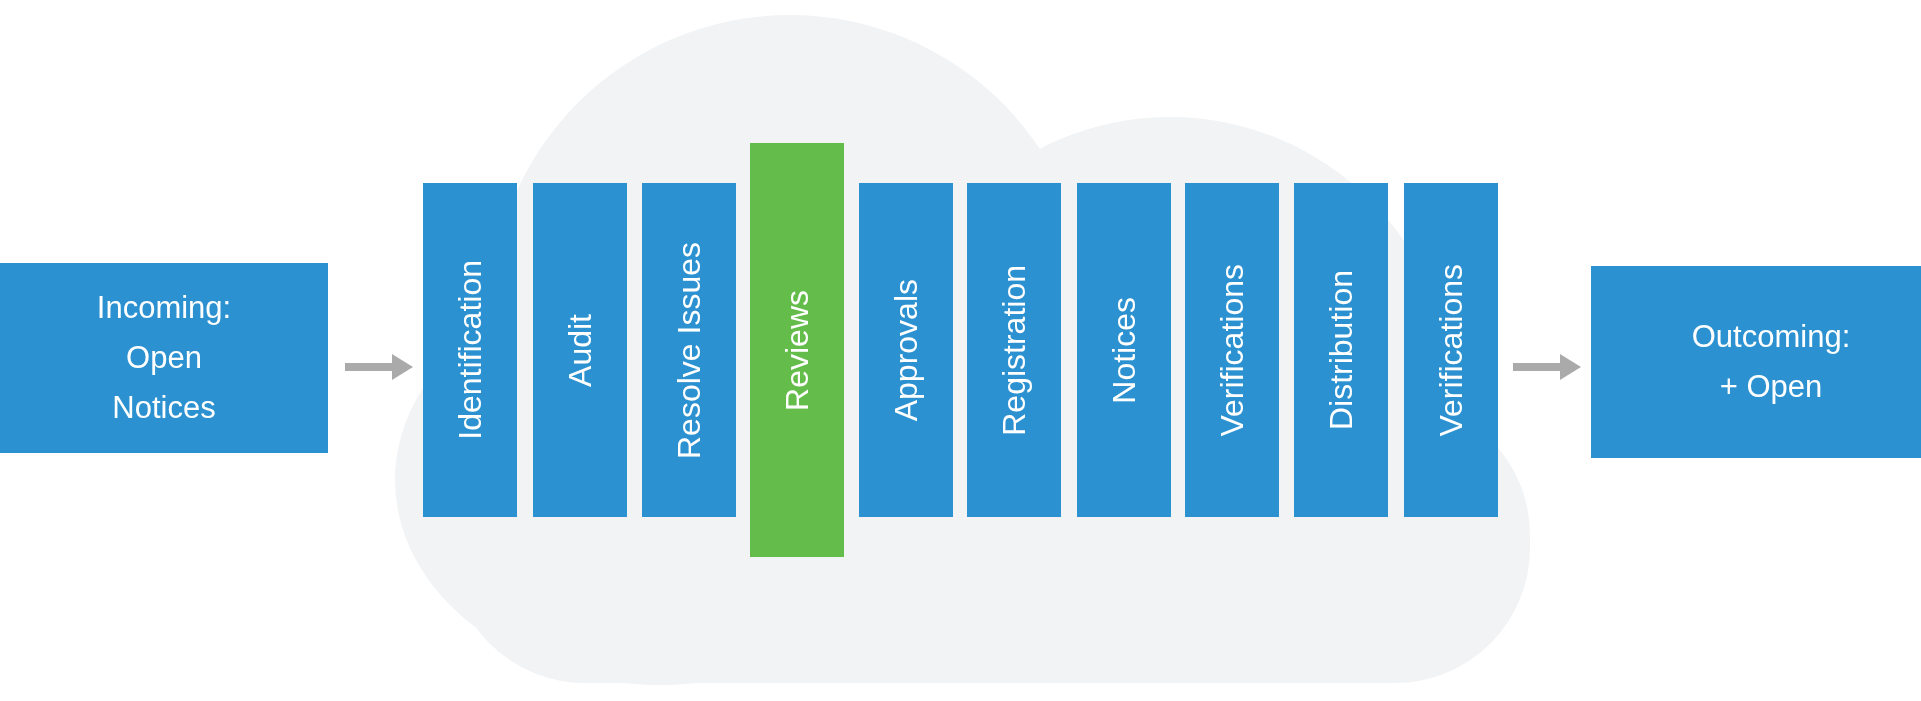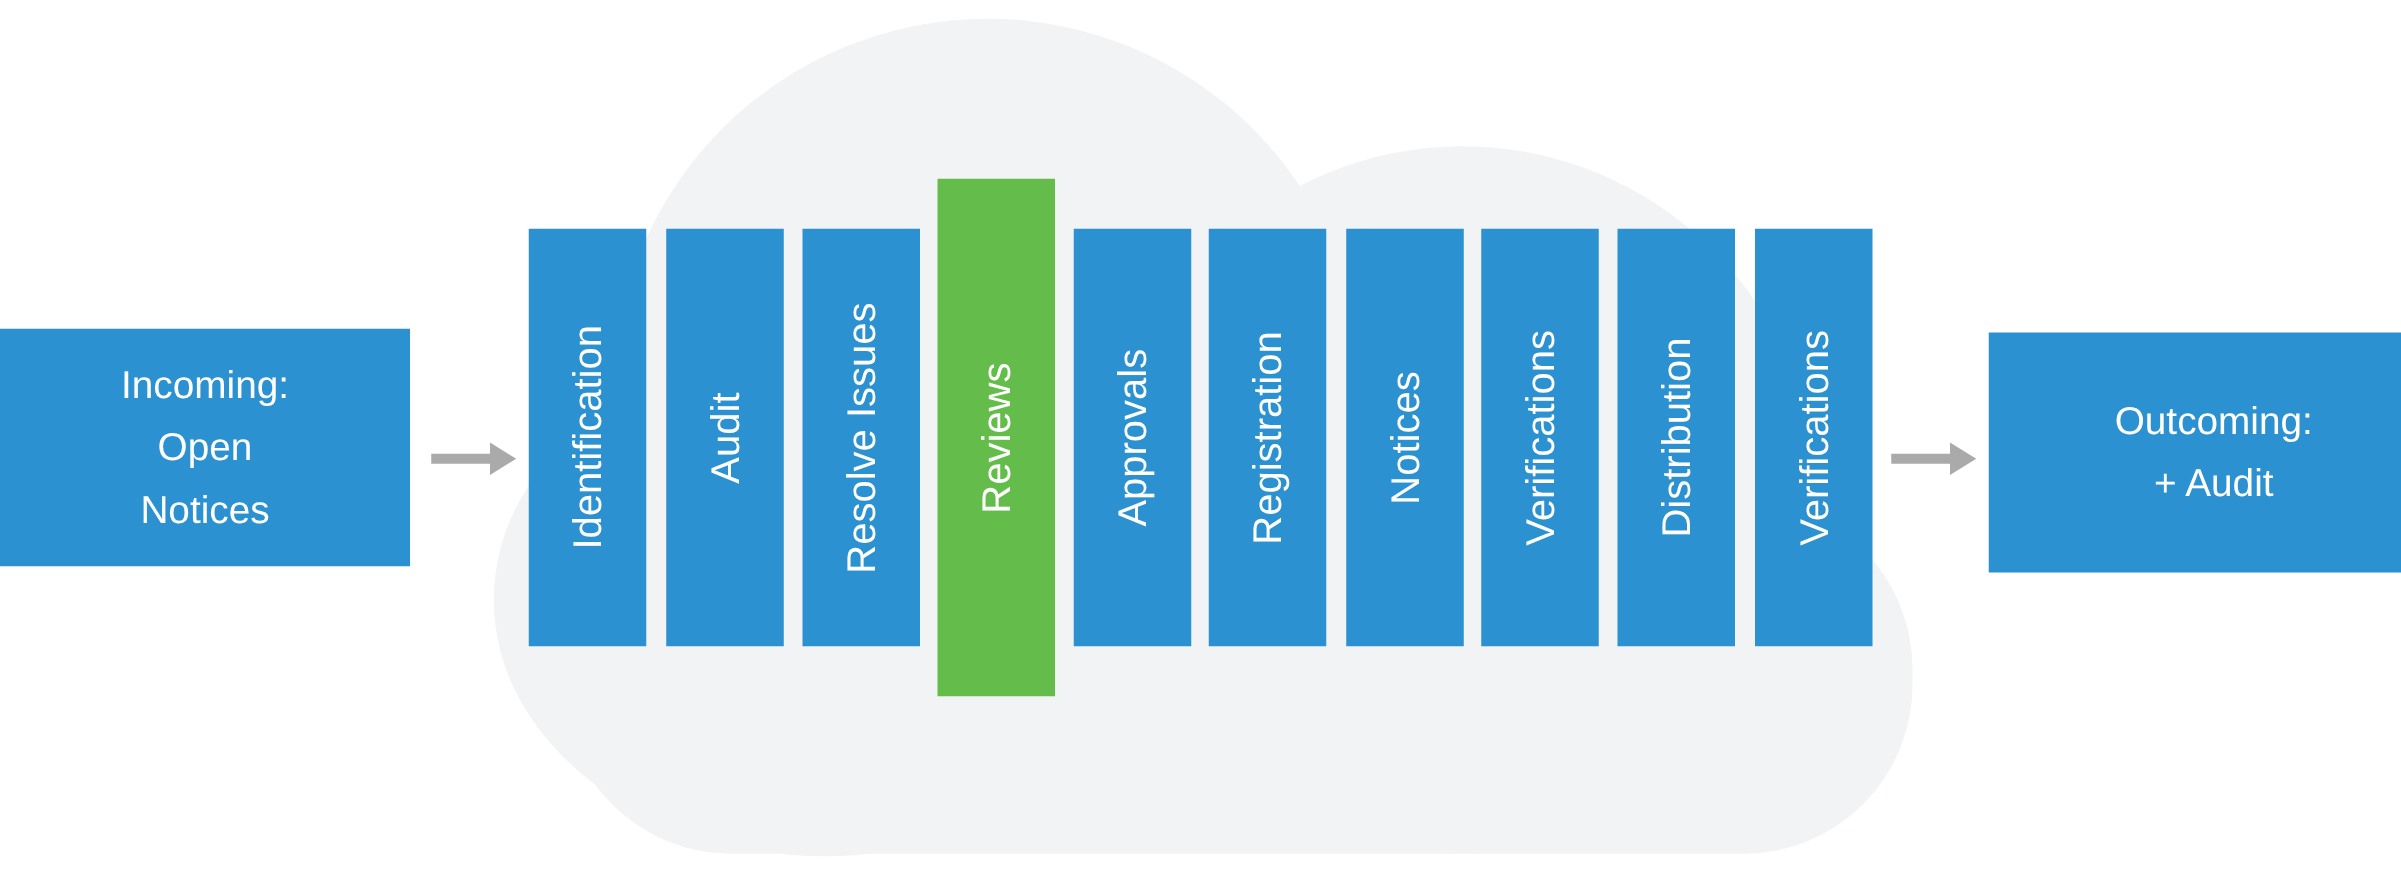--- a/index.html
+++ b/index.html
@@ -118,16 +118,16 @@
     <span class="vlabel">Verifications</span>
   </div>
 
   <div class="flow-arrow right-arrow">
     <div class="shaft"></div>
     <div class="head"></div>
   </div>
 
   <div class="endbox outgoing">
     <span>Outcoming:</span>
-    <span>+ Audit</span>
+    <span>+ Open</span>
   </div>
 
 </div>
 
 </body></html>

